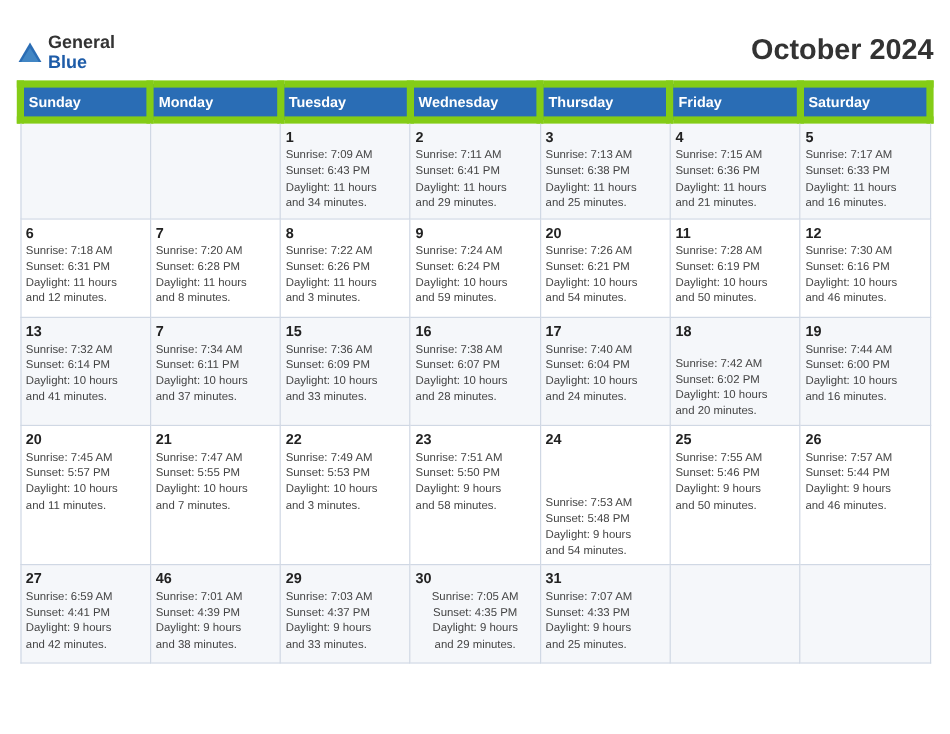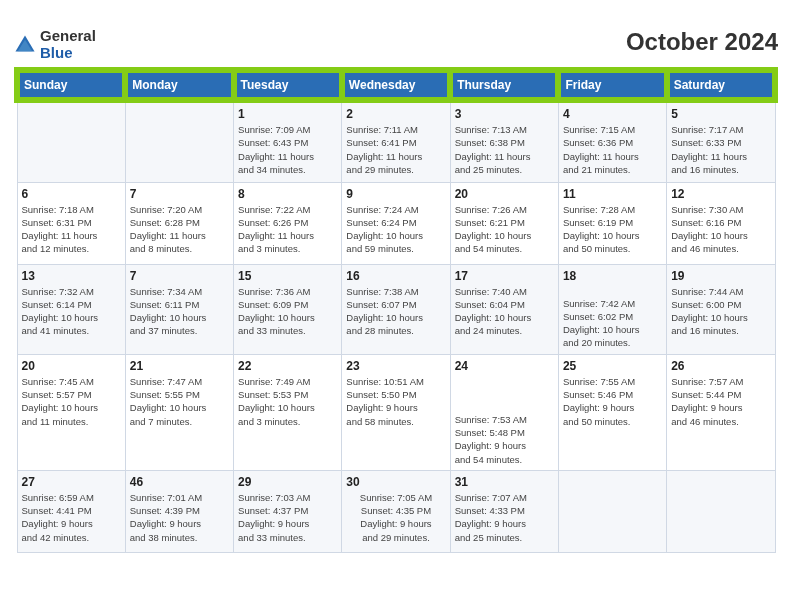--- a/index.html
+++ b/index.html
@@ -290,21 +290,21 @@
           </td>
           <td>
             <span class="day-number">22</span>
             <div class="day-info" style="white-space: pre-line;">Sunrise: 7:49 AM
 Sunset: 5:53 PM
 Daylight: 10 hours
 and 3 minutes.</div>
           </td>
           <td>
             <span class="day-number">23</span>
-            <div class="day-info" style="white-space: pre-line;">Sunrise: 10:51 AM
+            <div class="day-info" style="white-space: pre-line;">Sunrise: 7:51 AM
 Sunset: 5:50 PM
 Daylight: 9 hours
 and 58 minutes.</div>
           </td>
           <td>
             <span class="day-number">24</span>
             <div class="day-info" style="white-space: pre-line; margin-top: 40px;">Sunrise: 7:53 AM
 Sunset: 5:48 PM
 Daylight: 9 hours
 and 54 minutes.</div>

